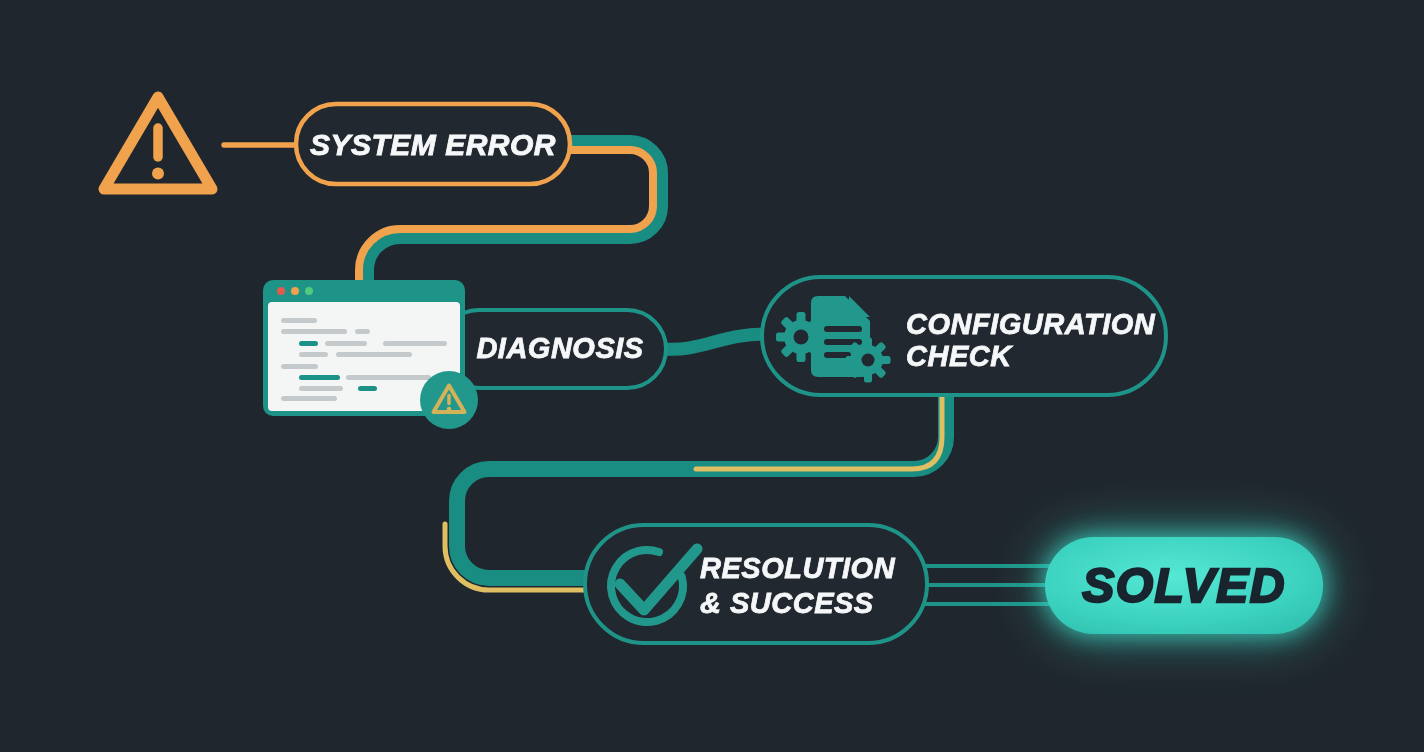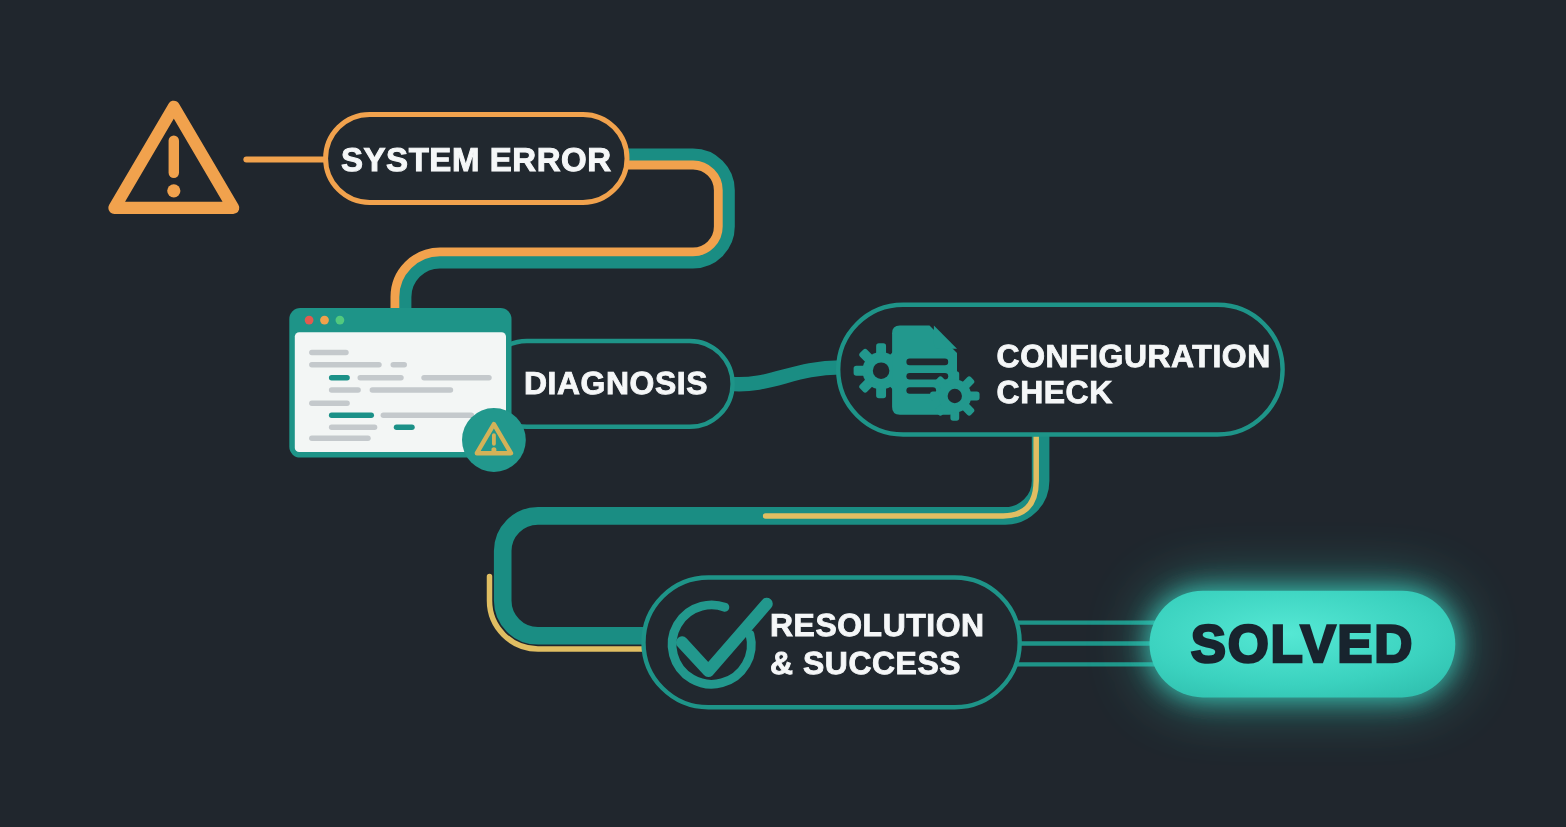--- a/index.html
+++ b/index.html
@@ -1,17 +1,17 @@
 <!DOCTYPE html>
 <html><head>
 <meta charset="utf-8">
 <style>
   html,body{margin:0;padding:0;background:#141a1f;}
   .stage{position:relative;width:1424px;height:752px;overflow:hidden;background:#20262D;
-         font-family:"Liberation Sans",sans-serif;}
+         font-family:"Liberation Sans",sans-serif;font-style:italic;}
   svg{position:absolute;inset:0;display:block;}
   text{font-family:"Liberation Sans",sans-serif;font-weight:700;}
   .pill-label{fill:#F5F7F8;font-size:29px;letter-spacing:0.5px;paint-order:stroke;stroke:#F5F7F8;stroke-width:0.8;}
   .pill-label-big{fill:#F5F7F8;font-size:30px;letter-spacing:0.5px;paint-order:stroke;stroke:#F5F7F8;stroke-width:0.9;}
   .solved-label{fill:#18242E;font-size:48px;letter-spacing:1.5px;paint-order:stroke;stroke:#18242E;stroke-width:2.4;}
 </style>
 </head>
 <body>
 
 <div class="stage">

